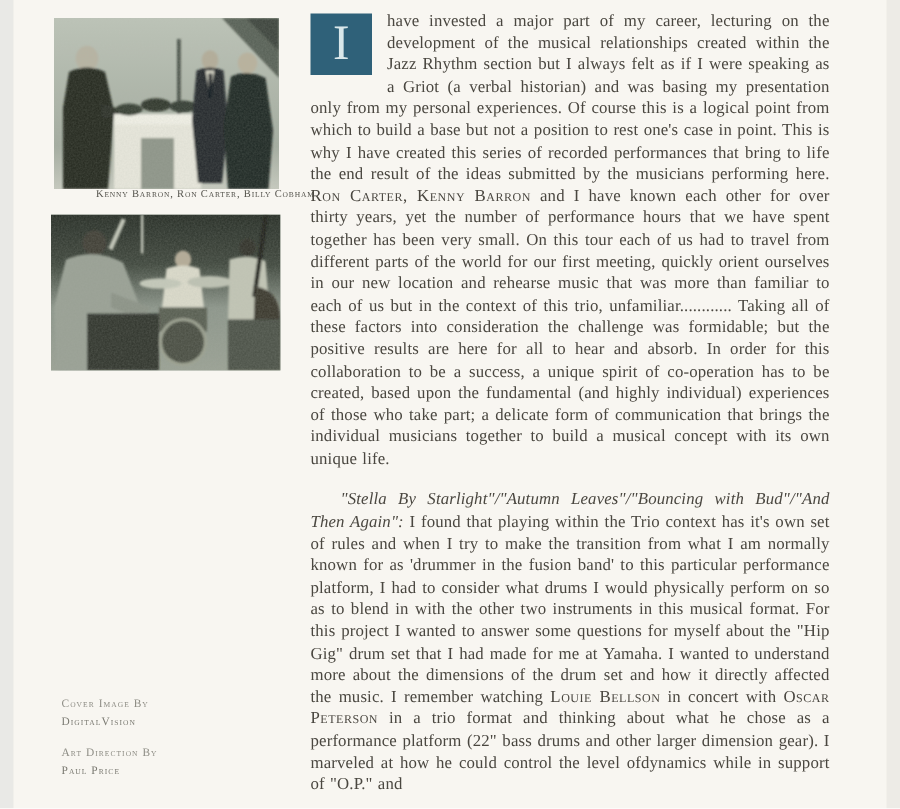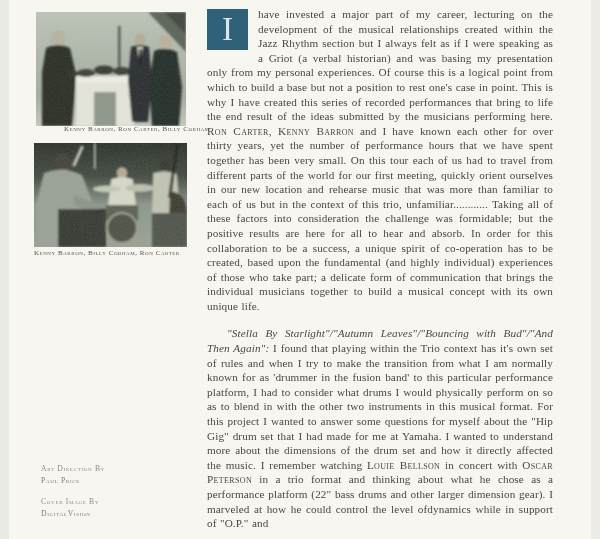--- a/index.html
+++ b/index.html
@@ -184,30 +184,29 @@
 
         <ellipse cx="131" cy="22" rx="5.5" ry="6" fill="#2f2e27"></ellipse>
         <path d="M119,30 Q131,26 143,31 L146,70 L118,70 Z" fill="#c3c6b6"></path>
         <rect x="138" y="0" width="3" height="55" fill="#1c1f18" transform="rotate(8 139 27)"></rect>
         <path d="M136,48 Q153,50 153,72 L153,95 Q140,92 135,75 Z" fill="#39342a"></path>
         <rect x="118" y="70" width="35" height="34" fill="#4a5045"></rect>
       </g>
       <rect width="153" height="104" filter="url(#noise2)"></rect>
     </svg>
   </div>
-  <div class="caption caption-2" style="left:34px">Kenny Barron, Billy Cobham, Ron Carter</div>
 
   <div class="credits">
+    <div class="credit-block">
+      <div>Cover Image By</div>
+      <div class="credit-name">DigitalVision</div>
+    </div>
     <div class="credit-block">
       <div>Art Direction By</div>
       <div class="credit-name">Paul Price</div>
-    </div>
-    <div class="credit-block">
-      <div>Cover Image By</div>
-      <div class="credit-name">DigitalVision</div>
     </div>
   </div>
 
   <div class="text-col">
     <p>
       <span class="dropcap">I</span><span><span class="seg-normal">have invested a major part of my career, lecturing on the development of the musical relationships created within the Jazz Rhythm section but I always felt as if I were speaking as a Griot (a verbal historian) and was basing my presentation only from my personal experiences. Of course this is a logical point from which to build a base but not a position to rest one's case in point. This is why I have created this series of recorded performances that bring to life the end result of the ideas submitted by the musicians performing here. </span><span class="seg-smallcaps">Ron Carter, Kenny Barron</span><span class="seg-normal"> and I have known each other for over thirty years, yet the number of performance hours that we have spent together has been very small. On this tour each of us had to travel from different parts of the world for our first meeting, quickly orient ourselves in our new location and rehearse music that was more than familiar to each of us but in the context of this trio, unfamiliar............ Taking all of these factors into consideration the challenge was formidable; but the positive results are here for all to hear and absorb. In order for this collaboration to be a success, a unique spirit of co-operation has to be created, based upon the fundamental (and highly individual) experiences of those who take part; a delicate form of communication that brings the individual musicians together to build a musical concept with its own unique life.</span></span>
     </p>
     <p class="para-2">
       <span><span class="seg-italic">"Stella By Starlight"/"Autumn Leaves"/"Bouncing with Bud"/"And Then Again":</span><span class="seg-normal"> I found that playing within the Trio context has it's own set of rules and when I try to make the transition from what I am normally known for as 'drummer in the fusion band' to this particular performance platform, I had to consider what drums I would physically perform on so as to blend in with the other two instruments in this musical format. For this project I wanted to answer some questions for myself about the "Hip Gig" drum set that I had made for me at Yamaha. I wanted to understand more about the dimensions of the drum set and how it directly affected the music. I remember watching </span><span class="seg-smallcaps">Louie Bellson</span><span class="seg-normal"> in concert with </span><span class="seg-smallcaps">Oscar Peterson</span><span class="seg-normal"> in a trio format and thinking about what he chose as a performance platform (22" bass drums and other larger dimension gear). I marveled at how he could control the level ofdynamics while in support of "O.P." and</span></span>
     </p>

